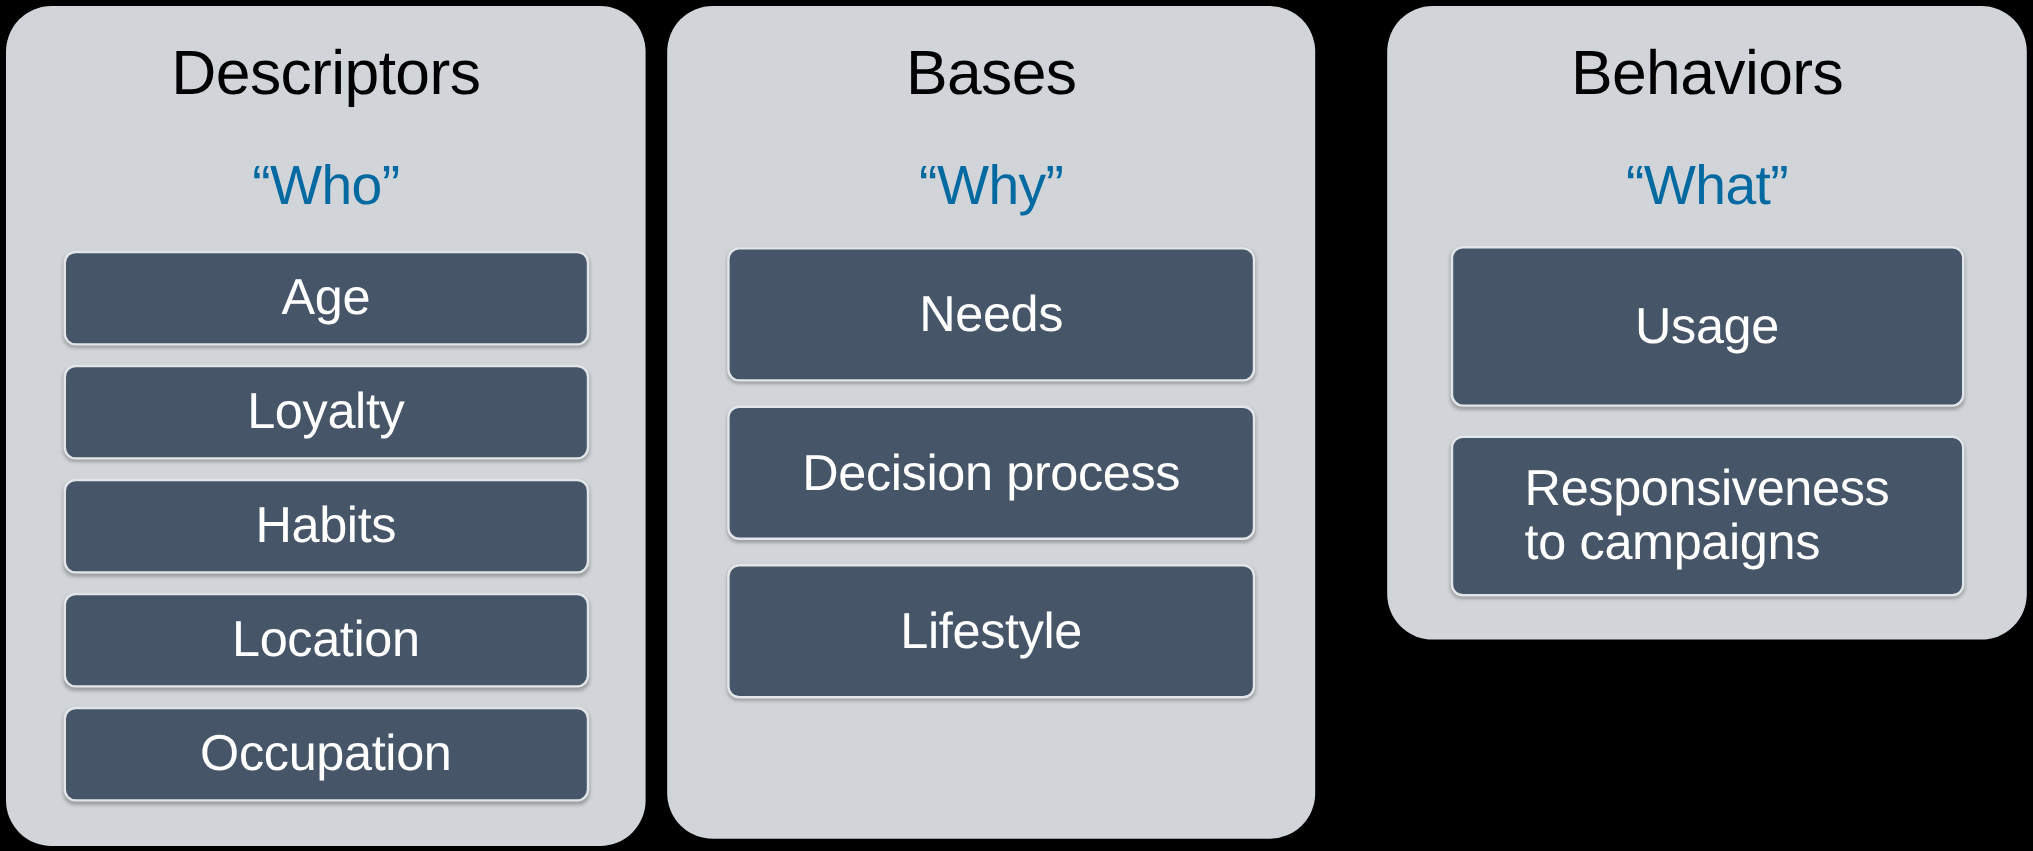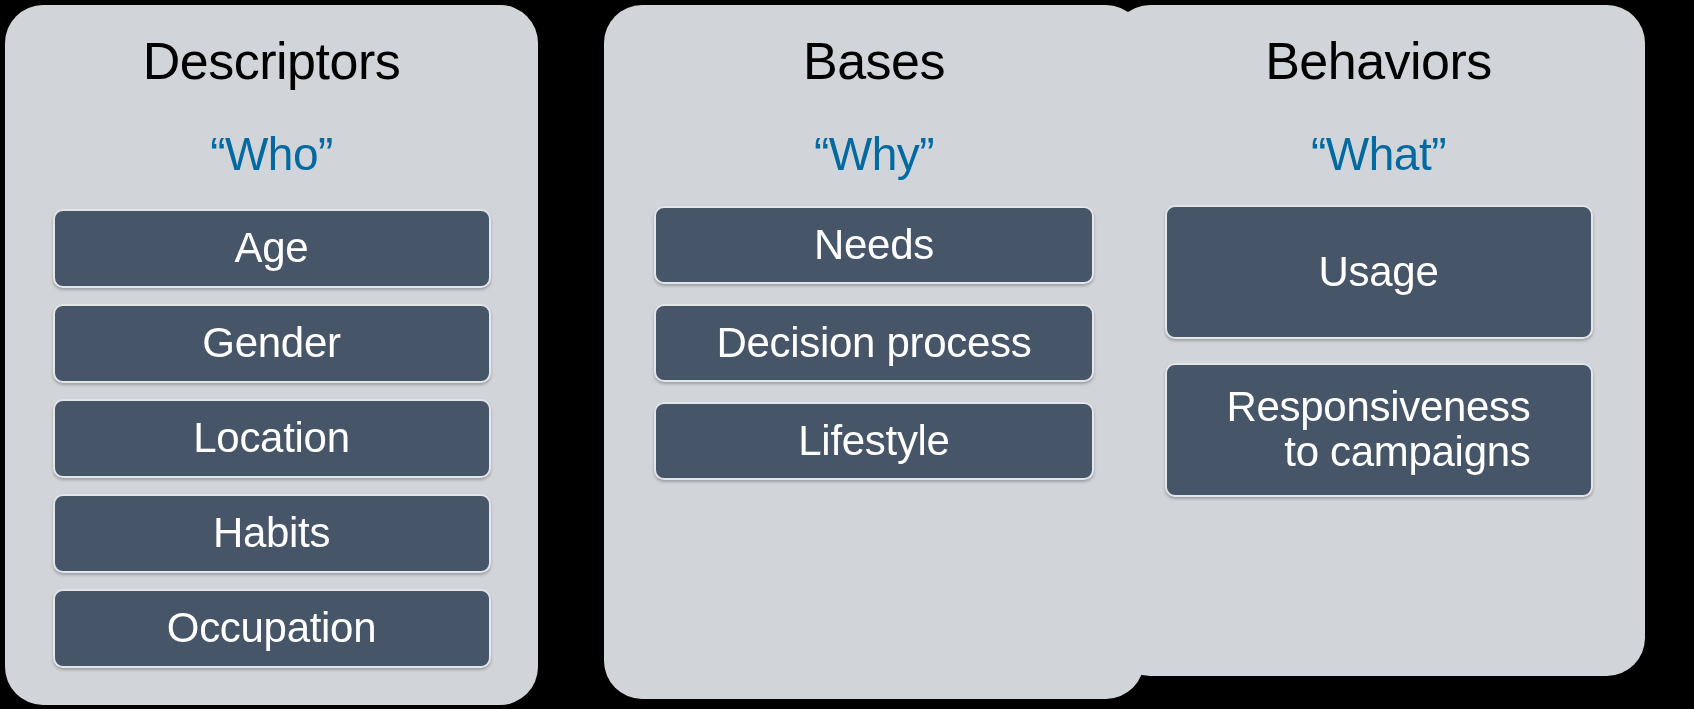--- a/index.html
+++ b/index.html
@@ -35,28 +35,28 @@
     top: 5px;
   }
 
   
   .panel-descriptors {
     left: 5px;
     width: 533px;
     height: 700px;
   }
   .panel-bases {
-    left: 604px;
+    left: 556px;
     width: 540px;
     height: 694px;
   }
   .panel-behaviors {
-    left: 1112px;
+    left: 1156px;
     width: 533px;
-    height: 671px;
+    height: 528px;
   }
 
   .panel-title {
     font-size: 52px;
     font-weight: 400;
     color: #010101;
     line-height: 1;
     margin-top: 30px;
     letter-spacing: -0.5px;
     white-space: nowrap;
@@ -82,21 +82,21 @@
 
   .chip {
     background: #475569;
     color: #ffffff;
     border: 2px solid #e3e6e9;
     border-radius: 10px;
     box-sizing: border-box;
     display: flex;
     align-items: center;
     justify-content: center;
-    text-align: right;
+    text-align: left;
     font-size: 42px;
     font-weight: 400;
     line-height: 1.06;
     letter-spacing: -0.3px;
     box-shadow: 0 2px 3px rgba(0,0,0,0.25);
     padding: 0 8px;
   }
 
   
   .panel-descriptors .chip-stack { margin-top: 32px; }
@@ -104,21 +104,21 @@
     width: 438px;
     height: 79px;
     margin-bottom: 16px;
   }
   .panel-descriptors .chip:last-child { margin-bottom: 0; }
 
   
   .panel-bases .chip-stack { margin-top: 29px; }
   .panel-bases .chip {
     width: 440px;
-    height: 78px;
+    height: 112px;
     margin-bottom: 20px;
   }
   .panel-bases .chip:last-child { margin-bottom: 0; }
 
   
   .panel-behaviors .chip-stack { margin-top: 28px; }
   .panel-behaviors .chip {
     width: 428px;
     height: 134px;
     margin-bottom: 24px;
@@ -136,27 +136,27 @@
 <div class="board">
 
   <section class="panel panel-descriptors">
     <div class="panel-title">Descriptors</div>
     <div class="panel-subtitle">“Who”</div>
     <div class="chip-stack">
       <div class="chip">
         <span class="chip-label">Age</span>
       </div>
       <div class="chip">
-        <span class="chip-label">Gender</span>
+        <span class="chip-label">Loyalty</span>
+      </div>
+      <div class="chip">
+        <span class="chip-label">Habits</span>
       </div>
       <div class="chip">
         <span class="chip-label">Location</span>
-      </div>
-      <div class="chip">
-        <span class="chip-label">Habits</span>
       </div>
       <div class="chip">
         <span class="chip-label">Occupation</span>
       </div>
     </div>
   </section>
 
   <section class="panel panel-bases">
     <div class="panel-title">Bases</div>
     <div class="panel-subtitle">“Why”</div>

